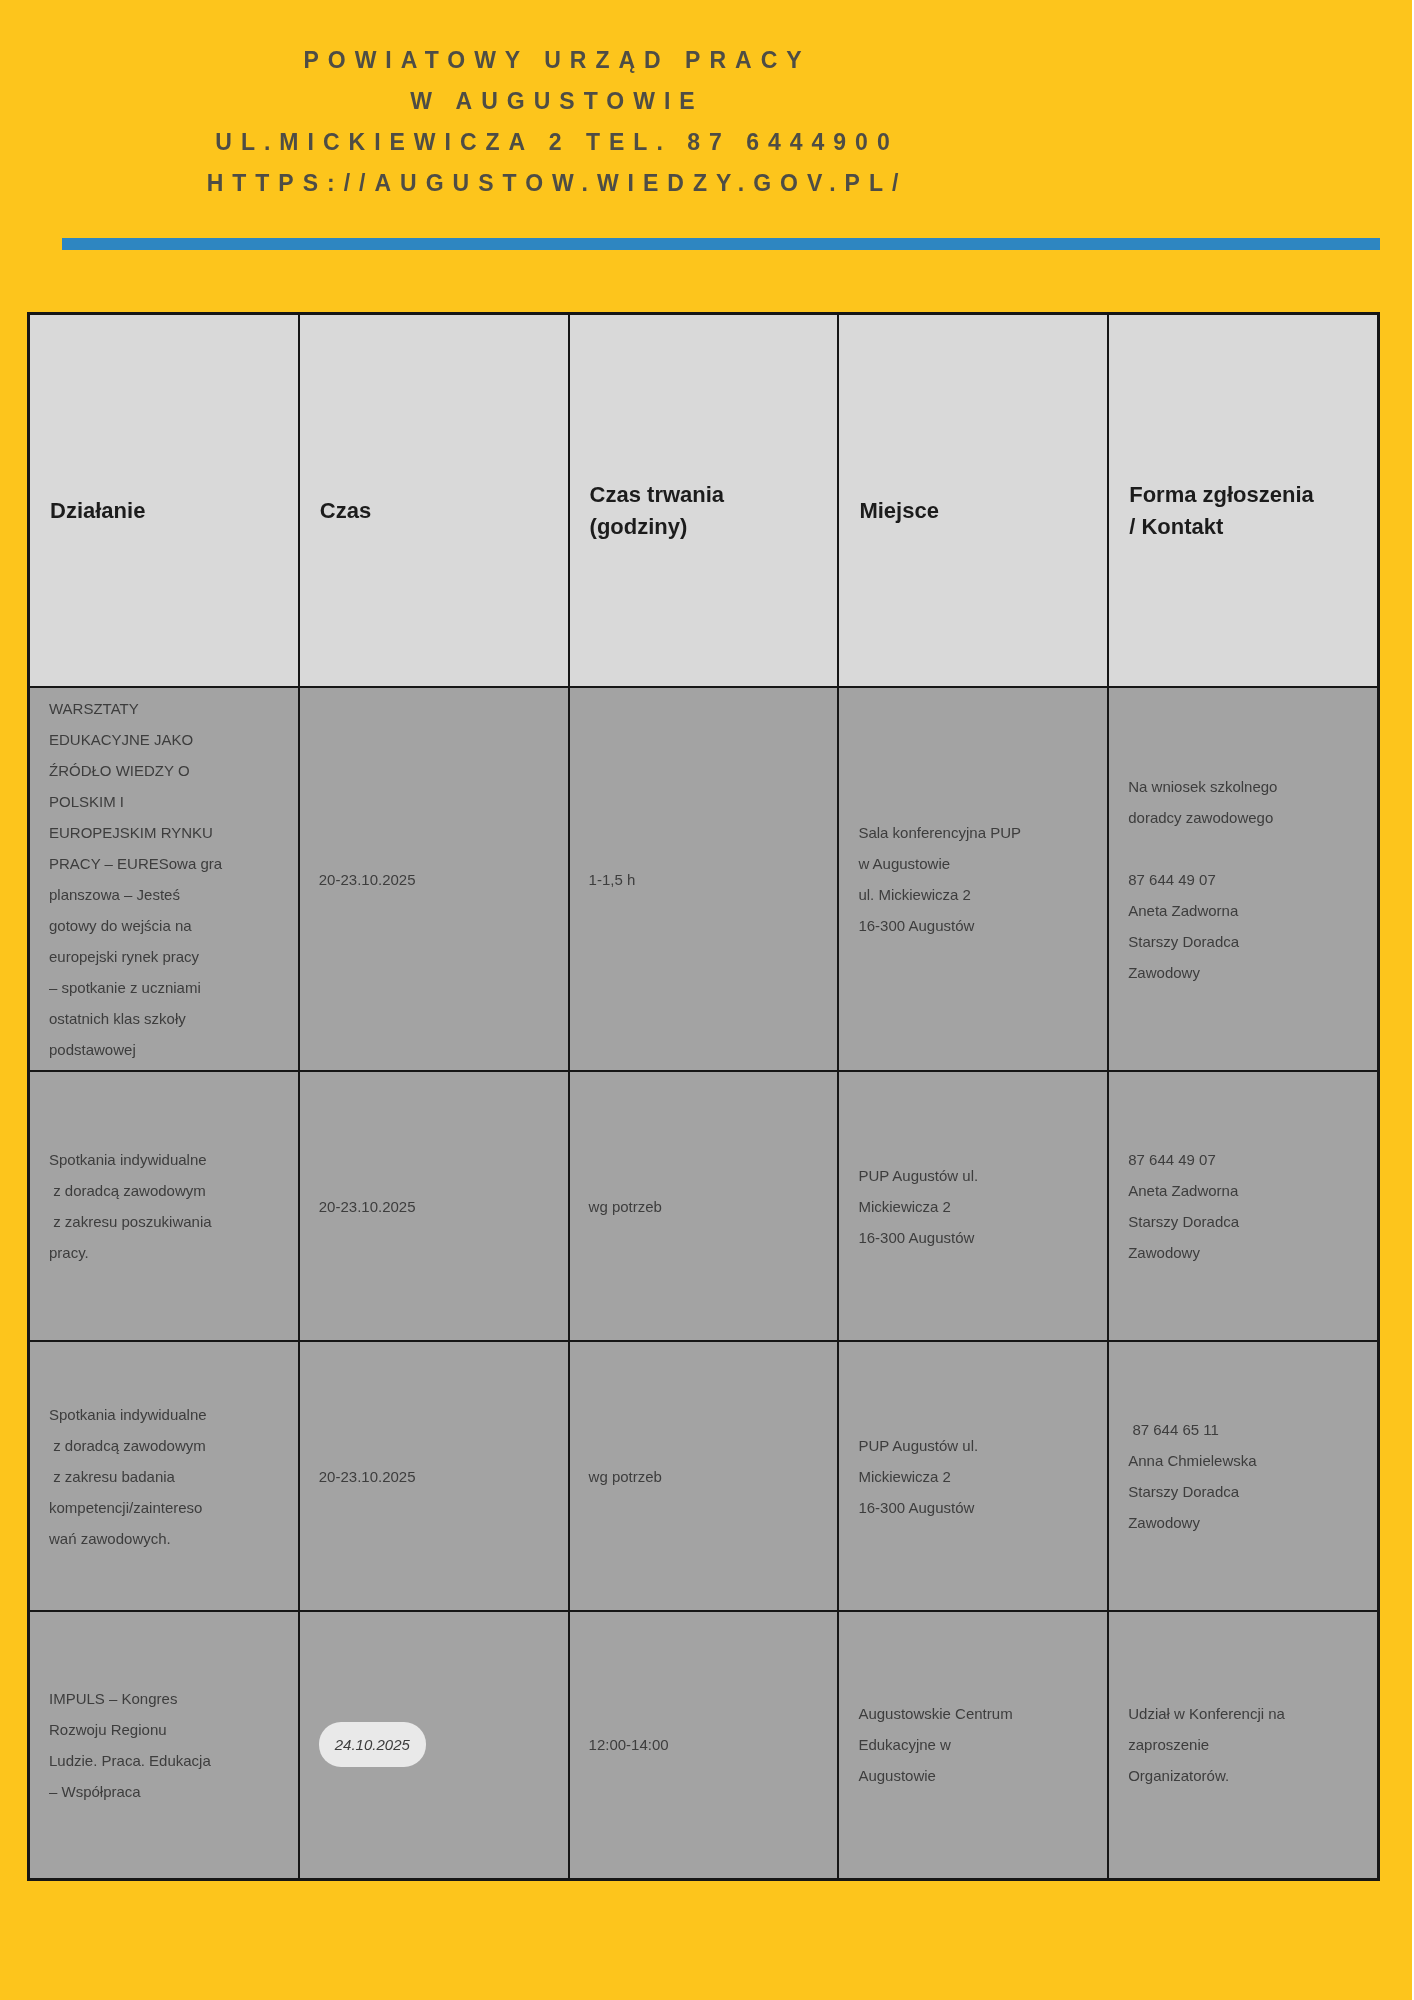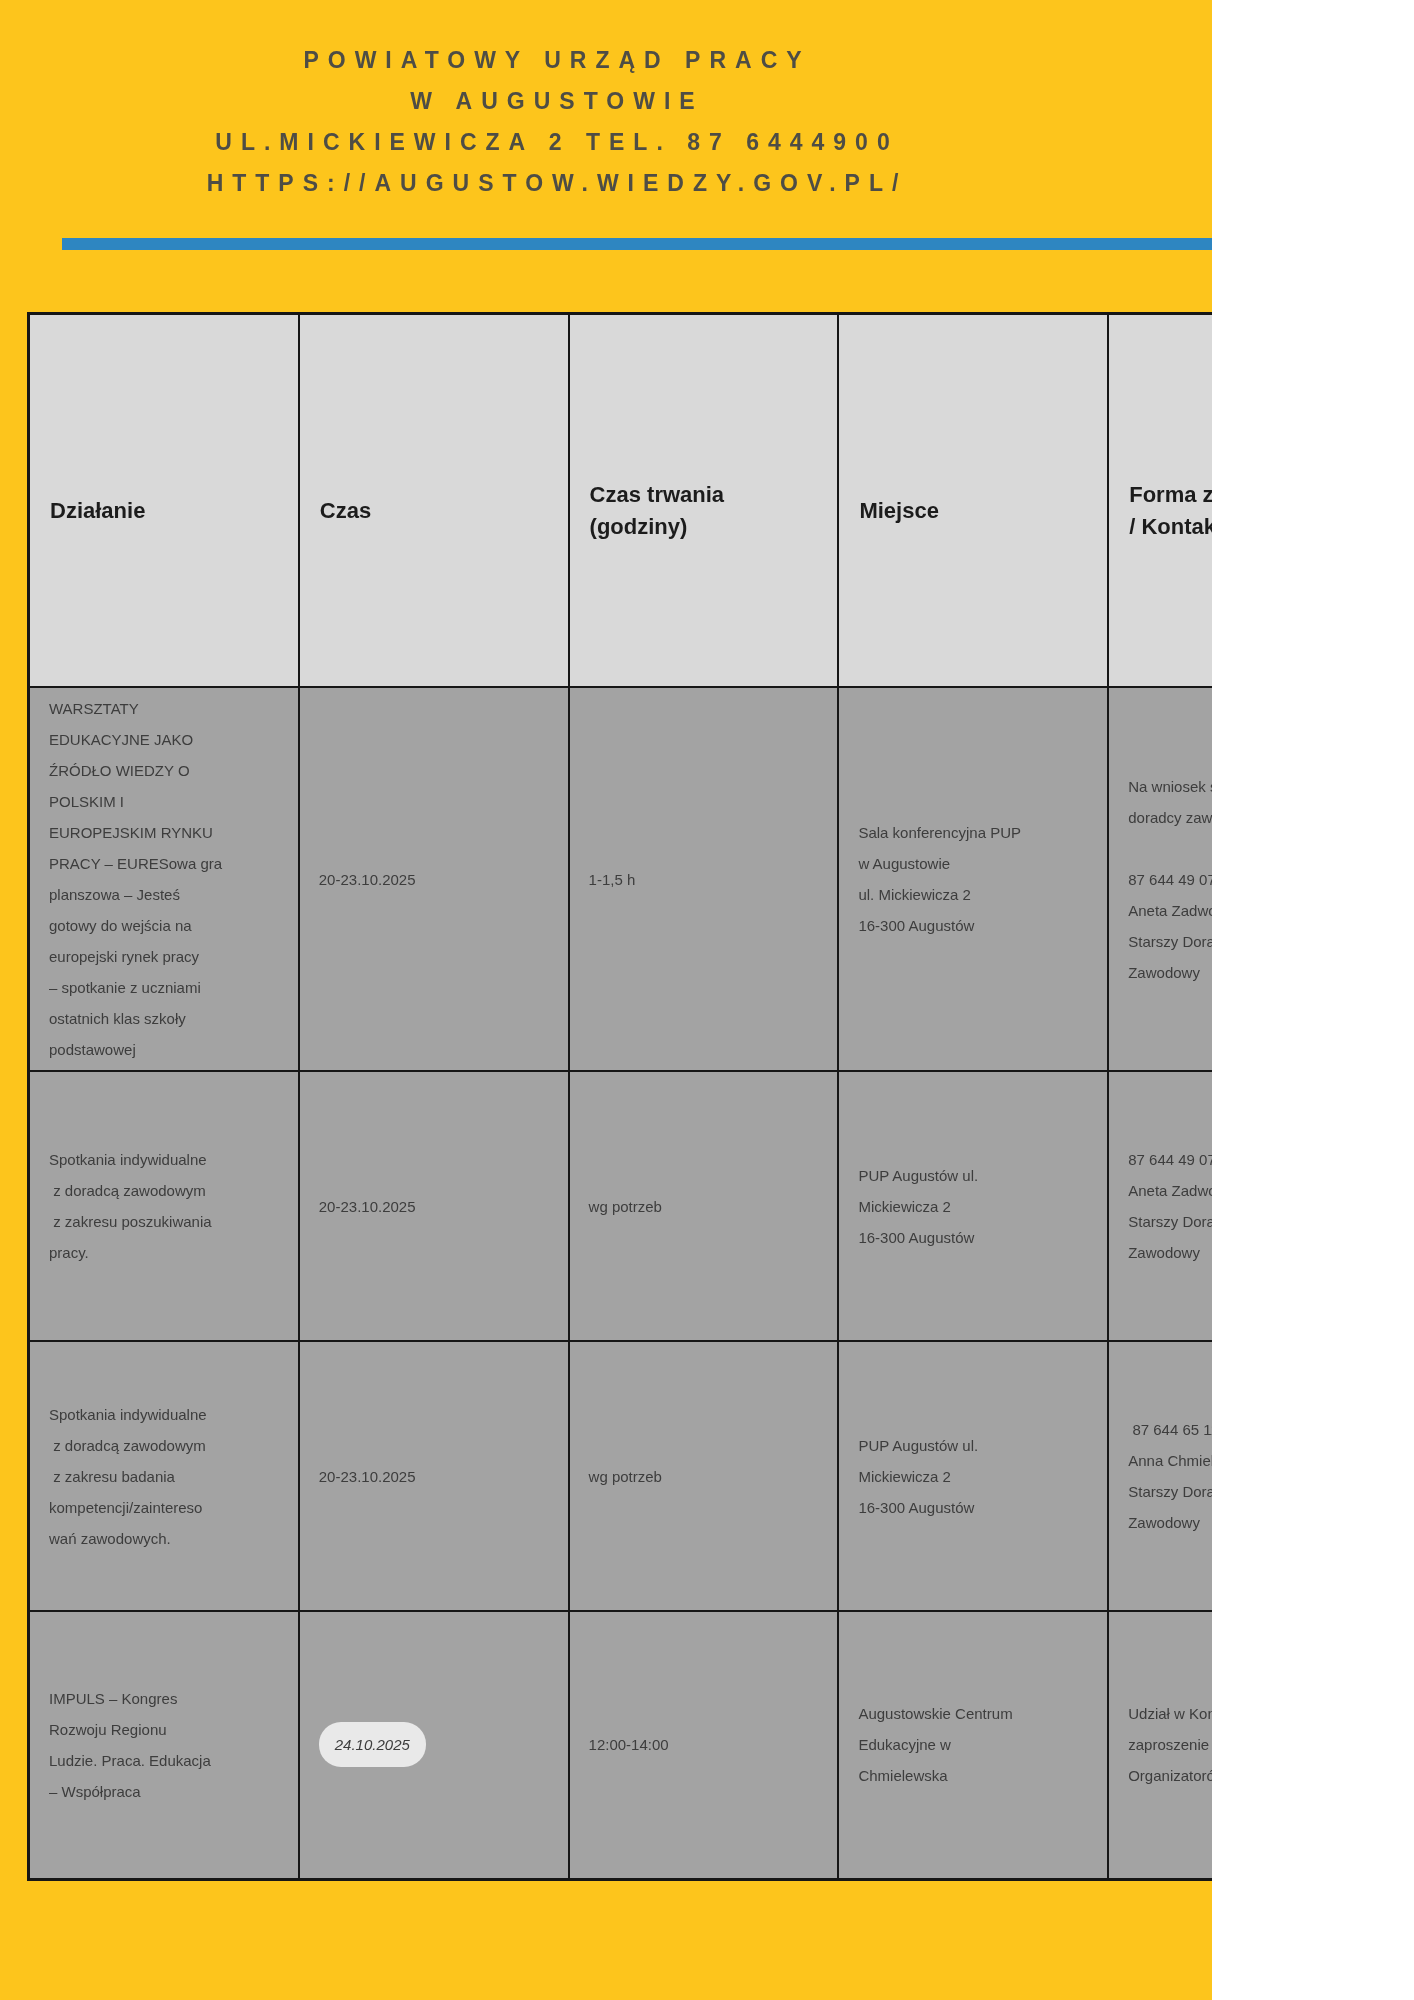--- a/index.html
+++ b/index.html
@@ -1,18 +1,18 @@
 <!DOCTYPE html>
 <html lang="pl"><head>
 <meta charset="utf-8">
 <style>
   html,body { margin:0; padding:0; }
   .page {
     position:relative;
-    width:1212px; height:2000px;
+    width:1412px; height:2000px;
     background:#fdc51c;
     font-family:"Liberation Sans", sans-serif;
     overflow:hidden;
   }
   .letterhead {
     position:absolute;
     top:40px; left:0;
     width:1114px;
     text-align:center;
     font-weight:bold;
@@ -162,21 +162,21 @@
       </tr>
       <tr class="row-4">
         <td>IMPULS – Kongres
 Rozwoju Regionu
 Ludzie. Praca. Edukacja
 – Współpraca</td>
         <td><span class="pill">24.10.2025</span></td>
         <td>12:00-14:00</td>
         <td>Augustowskie Centrum
 Edukacyjne w
-Chmielewska</td>
+Augustowie</td>
         <td>Udział w Konferencji na
 zaproszenie
 Organizatorów.</td>
       </tr>
     </tbody>
   </table>
 
 </div>
 
 </body></html>

